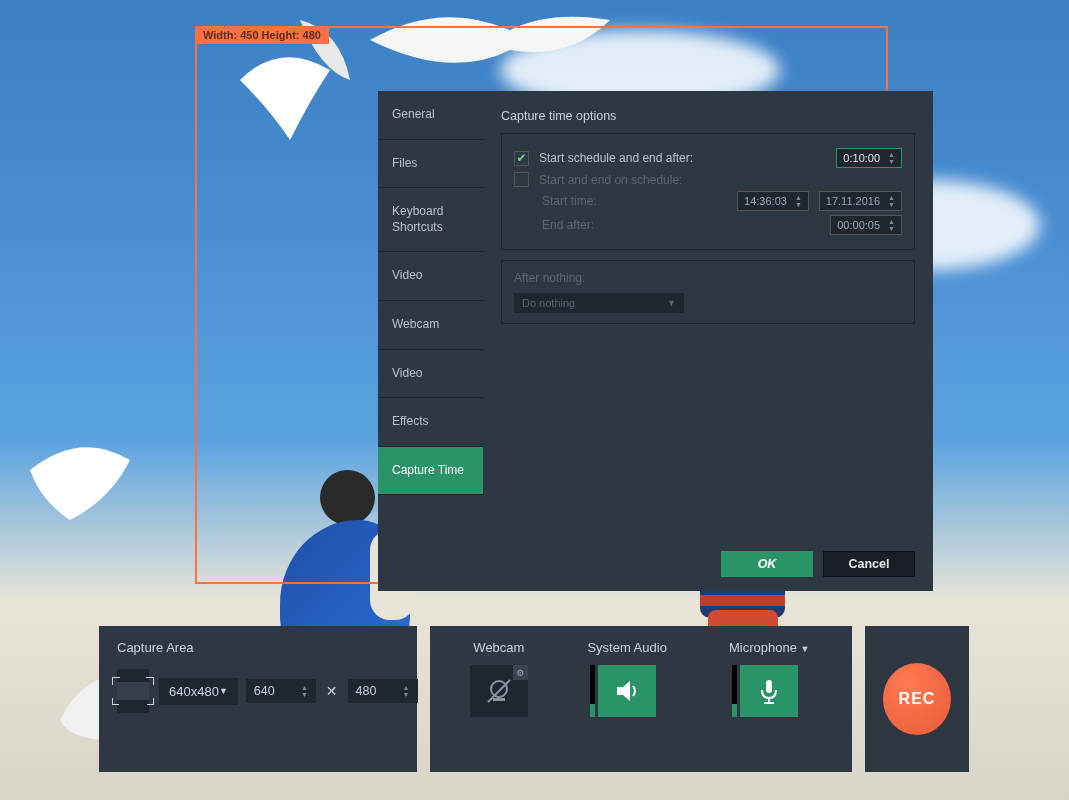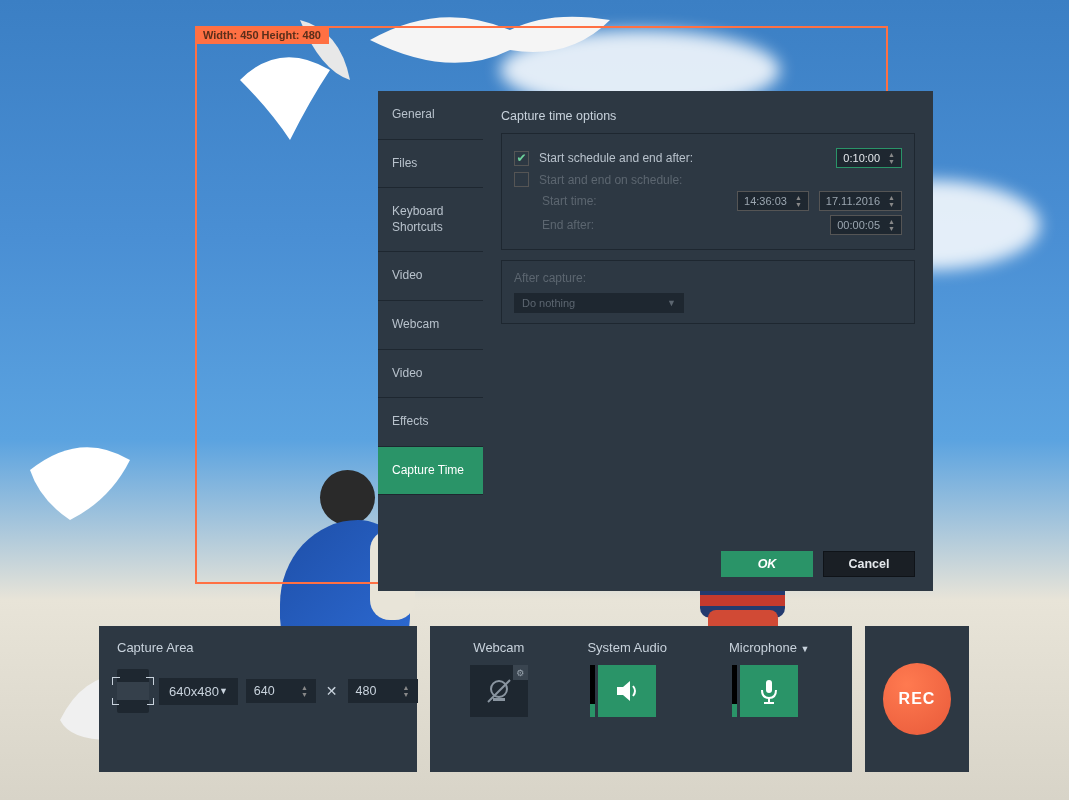--- a/index.html
+++ b/index.html
@@ -267,21 +267,21 @@
         <div class="opt-label dim" style="flex:0 0 90px;">End after:</div>
         <div style="flex:1"></div>
         <div class="spinner dim">
           <span>00:00:05</span>
           <span class="arrows">▲<br>▼</span>
         </div>
       </div>
     </div>
 
     <div class="opt-group">
-      <div class="dim" style="margin-bottom:8px;">After capture:</div>
+      <div class="dim" style="margin-bottom:8px;">After nothing:</div>
       <div class="select">
         <span>Do nothing</span>
         <span class="tri-down">▼</span>
       </div>
     </div>
 
     <div class="dialog-buttons">
       <div class="btn btn-ok">OK</div>
       <div class="btn btn-cancel">Cancel</div>
     </div>

